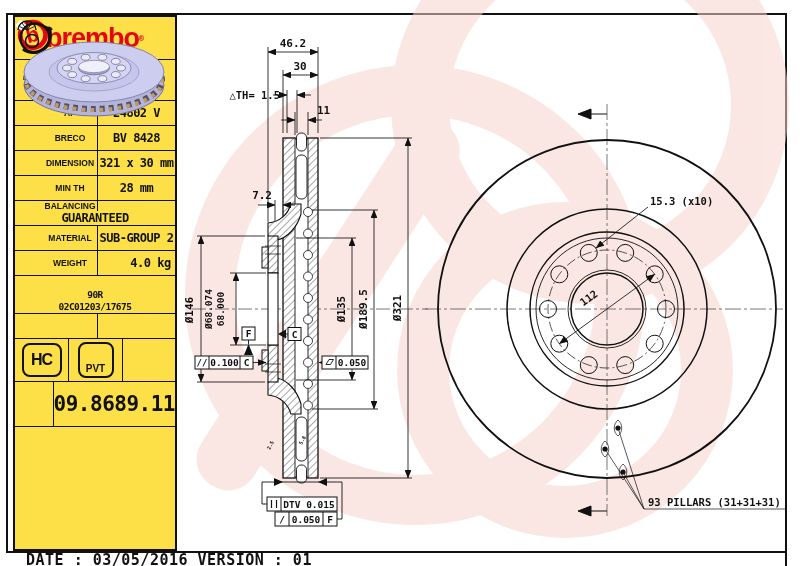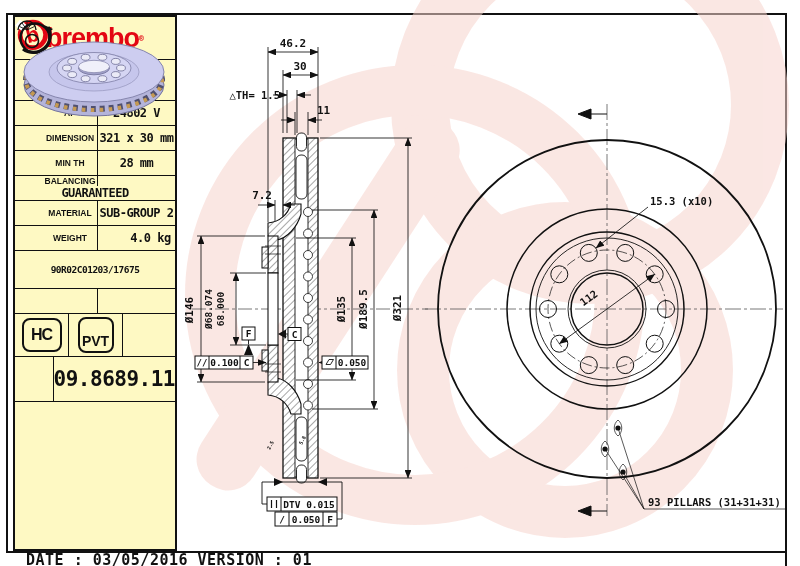--- a/index.html
+++ b/index.html
@@ -3,42 +3,42 @@
 <meta charset="utf-8">
 <style>
   html,body{margin:0;padding:0;background:#888;}
   .sheet{position:relative;width:800px;height:566px;background:#fff;overflow:hidden;
          font-family:"DejaVu Sans Mono","Liberation Mono",monospace;color:#111;}
   .frame{position:absolute;left:6px;top:13px;width:777px;height:550px;border:2px solid #111;z-index:1;}
   svg{position:absolute;left:0;top:0;z-index:2;}
   .dwg text{font-family:"DejaVu Sans Mono","DejaVu Sans",monospace;font-weight:bold;fill:#111;}
 
   
-  .spec{position:absolute;left:13px;top:15px;width:164px;height:536px;background:#fef9c3;
+  .spec{position:absolute;left:13px;top:15px;width:164px;height:536px;background:#fde047;
         border:2px solid #111;box-sizing:border-box;z-index:3;display:flex;flex-direction:column;}
   .row{display:flex;border-bottom:1.6px solid #111;box-sizing:border-box;align-items:stretch;}
   .cl{width:54px;border-right:1.6px solid #111;display:flex;align-items:center;justify-content:center;
       font-family:"Liberation Sans",sans-serif;font-weight:bold;font-size:8.5px;letter-spacing:0;padding-left:28px;}
   .cv{flex:1;display:flex;align-items:center;justify-content:center;font-weight:bold;font-size:12px;letter-spacing:-0.5px;}
   .logo-row{height:42px;display:flex;align-items:center;justify-content:center;border-bottom:1.6px solid #111;}
   .pn-row{height:40px;display:flex;align-items:center;justify-content:center;border-bottom:1.6px solid #111;
           font-size:23px;font-weight:bold;letter-spacing:0px;}
   .brand{font-family:"Liberation Sans",sans-serif;font-weight:900;font-size:27px;color:#e30613;
          letter-spacing:-1px;line-height:1;}
   .rsup{font-size:8px;vertical-align:baseline;color:#e30613;font-weight:bold;}
   .e11oval{width:40px;height:21px;border:1.8px solid #111;border-radius:50%;display:flex;align-items:center;
            justify-content:center;font-size:10.5px;font-weight:bold;font-family:"Liberation Serif",serif;}
-  .e11v{flex:1;display:flex;align-items:center;justify-content:center;
+  .e11v{flex:1;display:flex;flex-direction:column;align-items:center;justify-content:flex-end;
         font-weight:bold;font-size:9.5px;line-height:1.25;letter-spacing:-0.5px;}
   .badge{border:2.2px solid #111;border-radius:8px;display:flex;align-items:center;justify-content:center;
          font-family:"Liberation Sans",sans-serif;font-weight:900;}
   .hc{width:36px;height:30px;font-size:16px;letter-spacing:-1px;border-radius:8px;}
   .pvtbox{width:32px;height:32px;border:2px solid #111;border-radius:8px;display:flex;flex-direction:column;
           align-items:center;justify-content:flex-end;}
-  .pvtbox span{font-family:"Liberation Sans",sans-serif;font-weight:900;font-size:14px;line-height:1.1;margin-bottom:2px;}
+  .pvtbox span{font-family:"Liberation Sans",sans-serif;font-weight:900;font-size:10px;line-height:1.1;margin-bottom:2px;}
   .cell3{display:flex;align-items:center;justify-content:center;box-sizing:border-box;}
   .footer{position:absolute;left:6px;top:551px;width:779px;height:14px;border-top:2px solid #111;
           background:#fff;z-index:3;display:flex;align-items:center;}
   .footer span{font-size:15px;font-weight:bold;letter-spacing:0.5px;margin-left:20px;}
 </style>
 </head>
 <body>
 
 <div class="sheet">
 
@@ -285,20 +285,24 @@
       </svg>
       <span class="brand">brembo</span>
         <span class="rsup">®</span>
     </div>
 
     <div class="pn-row">09.8689.11</div>
 
     <div class="row" style="height:25px;">
       <div class="cl">AP</div>
       <div class="cv">24802 V</div>
+    </div>
+    <div class="row" style="height:25px;">
+      <div class="cl">BRECO</div>
+      <div class="cv">BV 8428</div>
     </div>
     <div class="row" style="height:25px;">
       <div class="cl">DIMENSION</div>
       <div class="cv">321 x 30 mm</div>
     </div>
     <div class="row" style="height:25px;">
       <div class="cl">MIN TH</div>
       <div class="cv">28 mm</div>
     </div>
     <div class="row" style="height:25px;flex-direction:column;">

